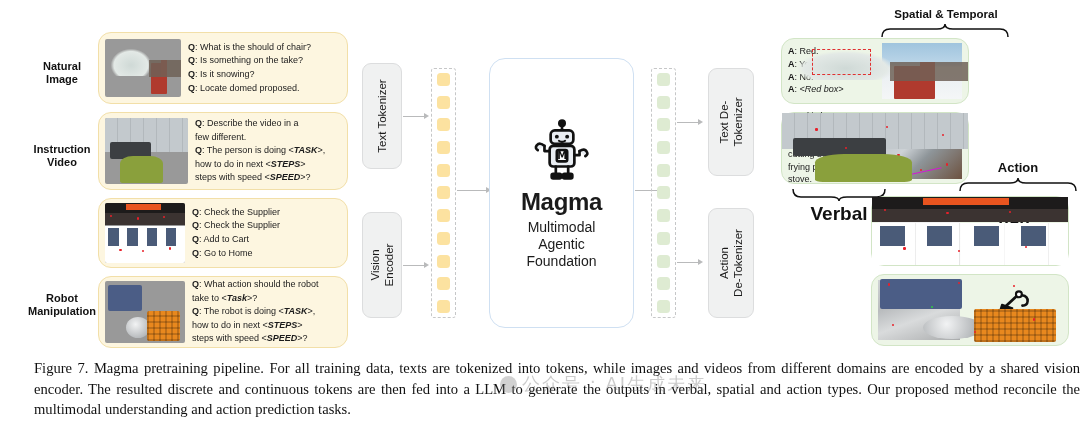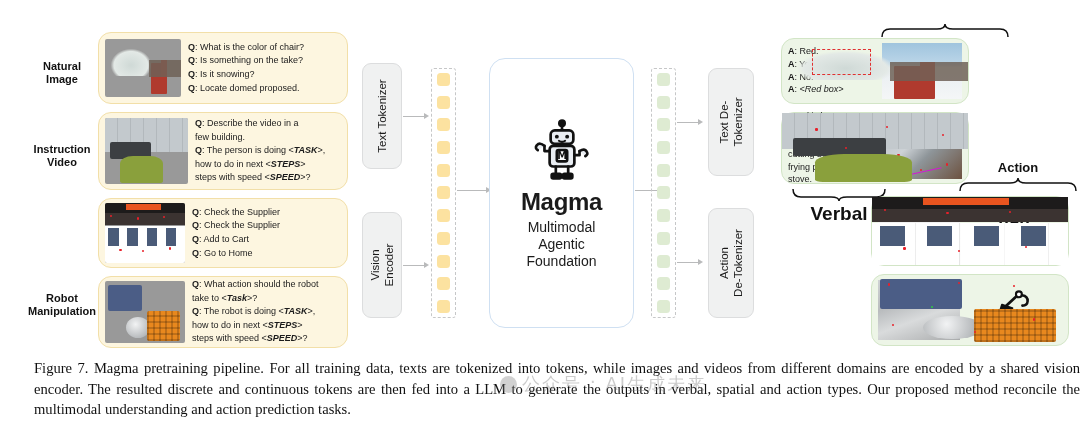--- a/index.html
+++ b/index.html
@@ -199,34 +199,34 @@
   <div class="row-label" style="left:18px; top:143px;"><span id="lbl1">Instruction<br>Video</span></div>
   <div class="row-label" style="left:18px; top:60px;"><span id="lbl0">Natural<br>Image</span></div>
   <div class="row-label" style="left:18px; top:292px;"><span id="lbl3">Robot<br>Manipulation</span></div>
 
   <div class="qcard" style="left:98px; top:32px; width:250px; height:72px;">
     <div class="thumb th-snow" style="width:76px;height:58px;">
       <div class="th-chair"></div>
         <div class="th-chair2"></div>
     </div>
     <div class="qlines" id="q0">
-        <p><b>Q</b><span>: What is the color of chair?</span></p>
+        <p><b>Q</b><span>: What is the should of chair?</span></p>
         <p><b>Q</b><span>: Is something on the take?</span></p>
         <p><b>Q</b><span>: Is it snowing?</span></p>
         <p><b>Q</b><span>: Locate domed proposed.</span></p>
       </div>
   </div>
 
   <div class="qcard" style="left:98px; top:112px; width:250px; height:78px;">
     <div class="thumb th-kitchen" style="width:83px;height:66px;">
       <div class="th-stove"></div>
     </div>
     <div class="qlines" id="q1">
         <p><b>Q</b><span>: Describe the video in a</span></p>
-        <p><span>few building.</span></p>
+        <p><span>few different.</span></p>
         <p><b>Q</b><span>: The person is doing &lt;</span><i>TASK</i><span>&gt;,</span></p>
         <p><span>how to do in next &lt;</span><i>STEPS</i><span>&gt;</span></p>
         <p><span>steps with speed &lt;</span><i>SPEED</i><span>&gt;?</span></p>
       </div>
   </div>
 
   <div class="qcard" style="left:98px; top:198px; width:250px; height:70px;">
     <div class="thumb th-ui" style="width:80px;height:60px;">
       <div class="ui-top"></div>
         <div class="ui-logo"></div>
@@ -346,20 +346,21 @@
 
   <div class="module" style="left:708px; top:68px; width:46px; height:108px;">
     <span id="dec0">Text De-
 Tokenizer</span>
   </div>
   <div class="module" style="left:708px; top:208px; width:46px; height:110px;">
     <span id="dec1">Action
 De-Tokenizer</span>
   </div>
 
+  <div class="grouplabel" style="left:856px; top:8px; width:180px;">Spatial &amp; Temporal</div>
   <svg class="brace" style="left:880px; top:24px;" width="130" height="14" viewBox="0 0 130 14">
     <path d="M2 13 q0 -8 8 -8 h47 q8 0 8 -5 q0 5 8 5 h47 q8 0 8 8" fill="none" stroke="#111" stroke-width="1.5"></path>
   </svg>
 
   <div class="acard" style="left:781px; top:38px; width:188px; height:66px;">
     <div class="alines" style="width:90px;" id="a0">
         <p><b>A</b><span>: Red.</span></p>
         <p><b>A</b><span>: Yes, a horse.</span></p>
         <p><b>A</b><span>: No.</span></p>
         <p><b>A</b><span>: </span><i>&lt;Red box&gt;</i></p>

